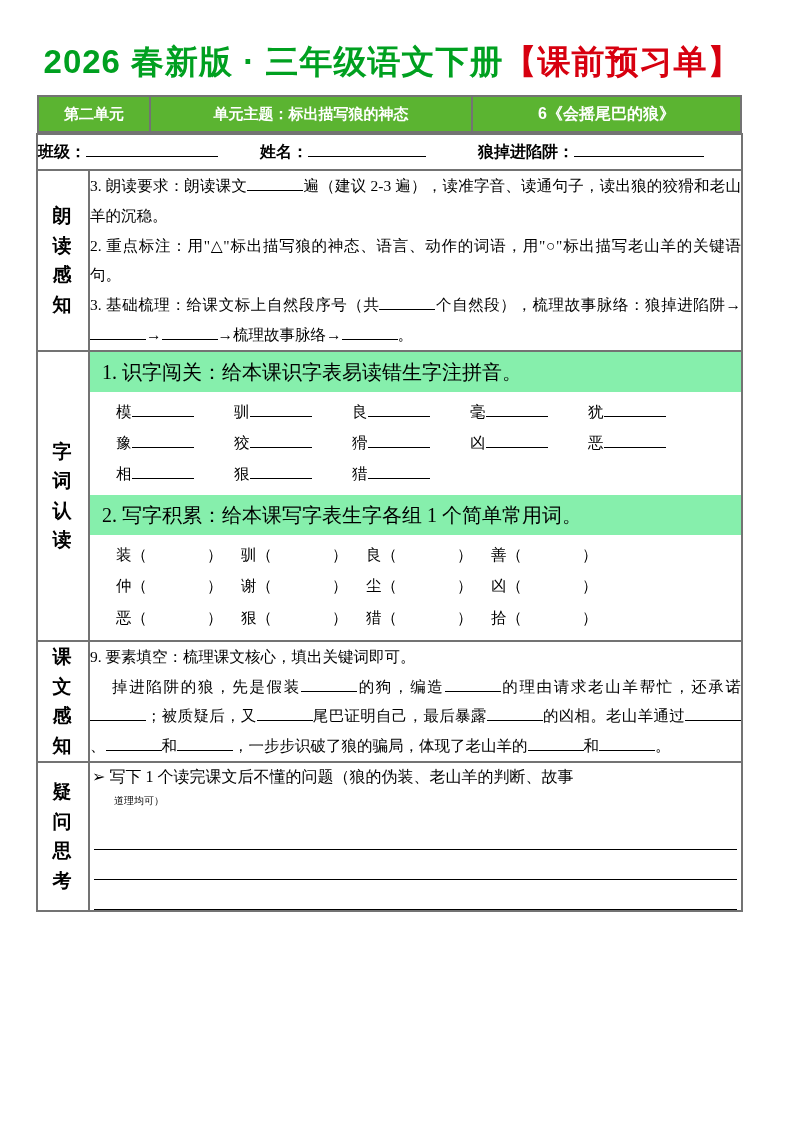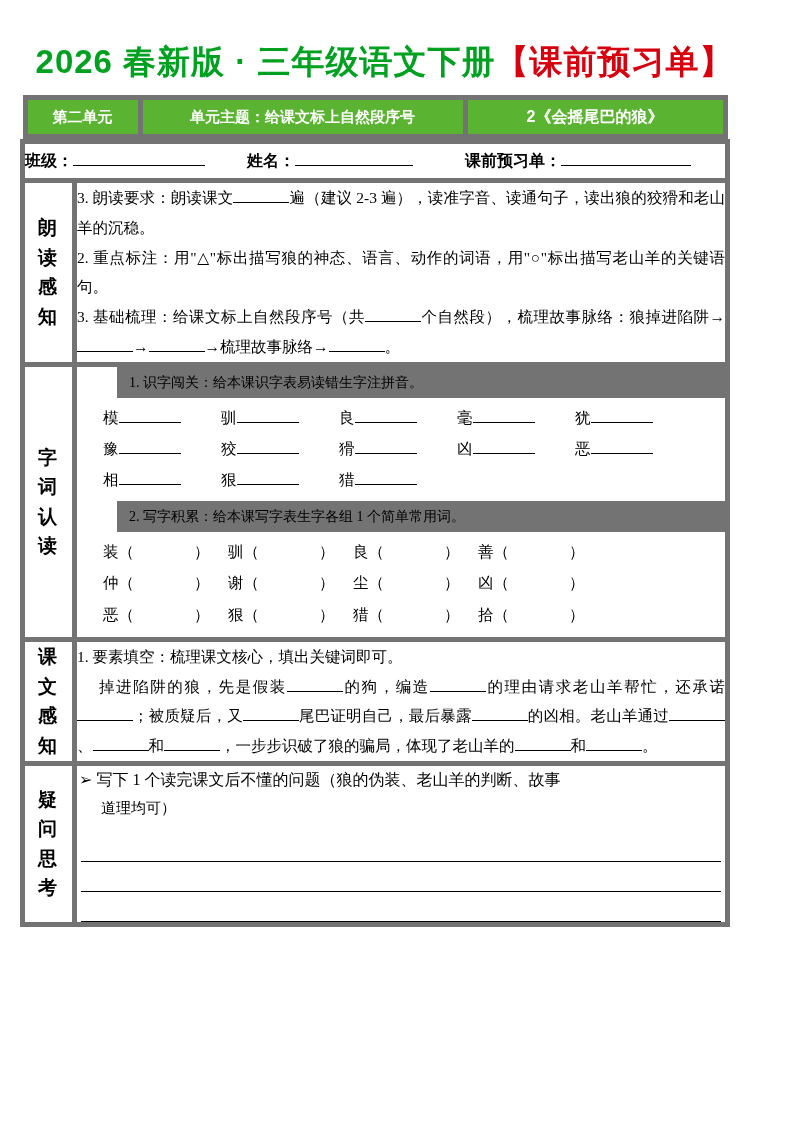--- a/index.html
+++ b/index.html
@@ -13,21 +13,21 @@
     font-family: "Liberation Serif", "DejaVu Serif", serif;
     color: #000;
     position: relative;
   }
   .page {
     position: absolute;
     left: 0; top: 0;
     width: 793px;
     height: 1122px;
     box-sizing: border-box;
-    padding: 34px 44px 40px 20px;
+    padding: 34px 44px 40px 36px;
   }
   
   .title-wrap {
     text-align: center;
     margin-bottom: 10px;
     margin-top: 6px;
   }
   .title {
     font-family: "Liberation Sans", "DejaVu Sans", sans-serif;
     font-weight: bold;
@@ -39,21 +39,21 @@
   .title .red {
     color: #d7000f;
   }
   
   table.sheet {
     border-collapse: collapse;
     width: 705px;
     table-layout: fixed;
   }
   table.sheet td {
-    border: 5px solid #737373;
+    border: 2px solid #737373;
     vertical-align: middle;
     padding: 0;
   }
   
   .green-row td {
     background: #5bb431;
     color: #fff;
     font-family: "Liberation Sans", "DejaVu Sans", sans-serif;
     font-weight: bold;
     font-size: 15px;
@@ -120,25 +120,24 @@
   .para { margin: 0 0 0 0; }
   .u {
     display: inline-block;
     border-bottom: 1px solid #000;
     vertical-align: baseline;
   }
   .u56 { width: 56px; }
   
   td.content.nopad { padding: 0; }
   .band {
-    background: #737373;
-    font-size: 14px;
+    background: #86efac;
+    font-size: 20px;
     padding: 5px 10px 5px 12px;
     line-height: 1.5;
-    margin-left: 40px;
   }
   .zi-block {
     padding: 4px 10px 6px 26px;
   }
   .zi-line {
     display: flex;
     font-size: 15.5px;
     line-height: 2.0;
   }
   .zi-item {
@@ -166,21 +165,21 @@
   }
   
   .q-head {
     font-size: 16px;
     line-height: 1.8;
     padding-left: 2px;
   }
   .q-head .arrow { margin-right: 4px; }
   .q-sub {
     padding-left: 24px;
-    font-size: 15px;
+    font-size: 10px;
     line-height: 1.8;
   }
   .writelines {
     margin-top: 10px;
   }
   .wline {
     border-bottom: 1px solid #000;
     height: 29px;
     margin: 0 4px 0 4px;
   }
@@ -200,43 +199,43 @@
       <col style="width:653px">
     </colgroup>
 
     <tbody>
         <tr class="green-row">
       <td colspan="2" style="padding:0;border:none;">
         <table style="border-collapse:collapse;width:100%;table-layout:fixed;">
           <tbody>
                 <tr class="green-row">
             <td class="unit">第二单元</td>
-            <td class="theme">单元主题：给课文标上自然段序号</td>
-            <td class="lesson">2《会摇尾巴的狼》</td>
+            <td class="theme">单元主题：标出描写狼的神态</td>
+            <td class="lesson">6《会摇尾巴的狼》</td>
           </tr>
         </tbody>
             </table>
       </td>
     </tr>
 
     <tr class="info-row">
       <td colspan="2">
         <div class="info-inner">
           <span class="info-field f1">
             <span class="lbl">班级：</span>
             <span class="blank" style="width:132px;"></span>
           </span>
           <span class="sp1"></span>
           <span class="info-field">
             <span class="lbl">姓名：</span>
             <span class="blank" style="width:118px;"></span>
           </span>
           <span class="sp2"></span>
           <span class="info-field">
-            <span class="lbl">课前预习单：</span>
+            <span class="lbl">狼掉进陷阱：</span>
             <span class="blank" style="width:130px;"></span>
           </span>
         </div>
       </td>
     </tr>
 
     <tr>
       <td class="rowlabel">
         <span class="vchar">朗</span>
         <span class="vchar">读</span>
@@ -305,21 +304,21 @@
     </tr>
 
     <tr>
       <td class="rowlabel">
         <span class="vchar">课</span>
         <span class="vchar">文</span>
         <span class="vchar">感</span>
         <span class="vchar">知</span>
       </td>
       <td class="content">
-        <div class="para">1. 要素填空：梳理课文核心，填出关键词即可。</div>
+        <div class="para">9. 要素填空：梳理课文核心，填出关键词即可。</div>
         <div class="para" style="text-indent:22px;">
           <span>掉进陷阱的狼，先是假装</span><span class="u u56"></span><span>的狗，编造</span><span class="u u56"></span><span>的理由请求老山羊帮忙，还承诺</span><span class="u u56"></span><span>；被质疑后，又</span><span class="u u56"></span><span>尾巴证明自己，最后暴露</span><span class="u u56"></span><span>的凶相。老山羊通过</span><span class="u u56"></span><span>、</span><span class="u u56"></span><span>和</span><span class="u u56"></span><span>，一步步识破了狼的骗局，体现了老山羊的</span><span class="u u56"></span><span>和</span><span class="u u56"></span><span>。</span>
         </div>
       </td>
     </tr>
 
     <tr>
       <td class="rowlabel">
         <span class="vchar">疑</span>
         <span class="vchar">问</span>

